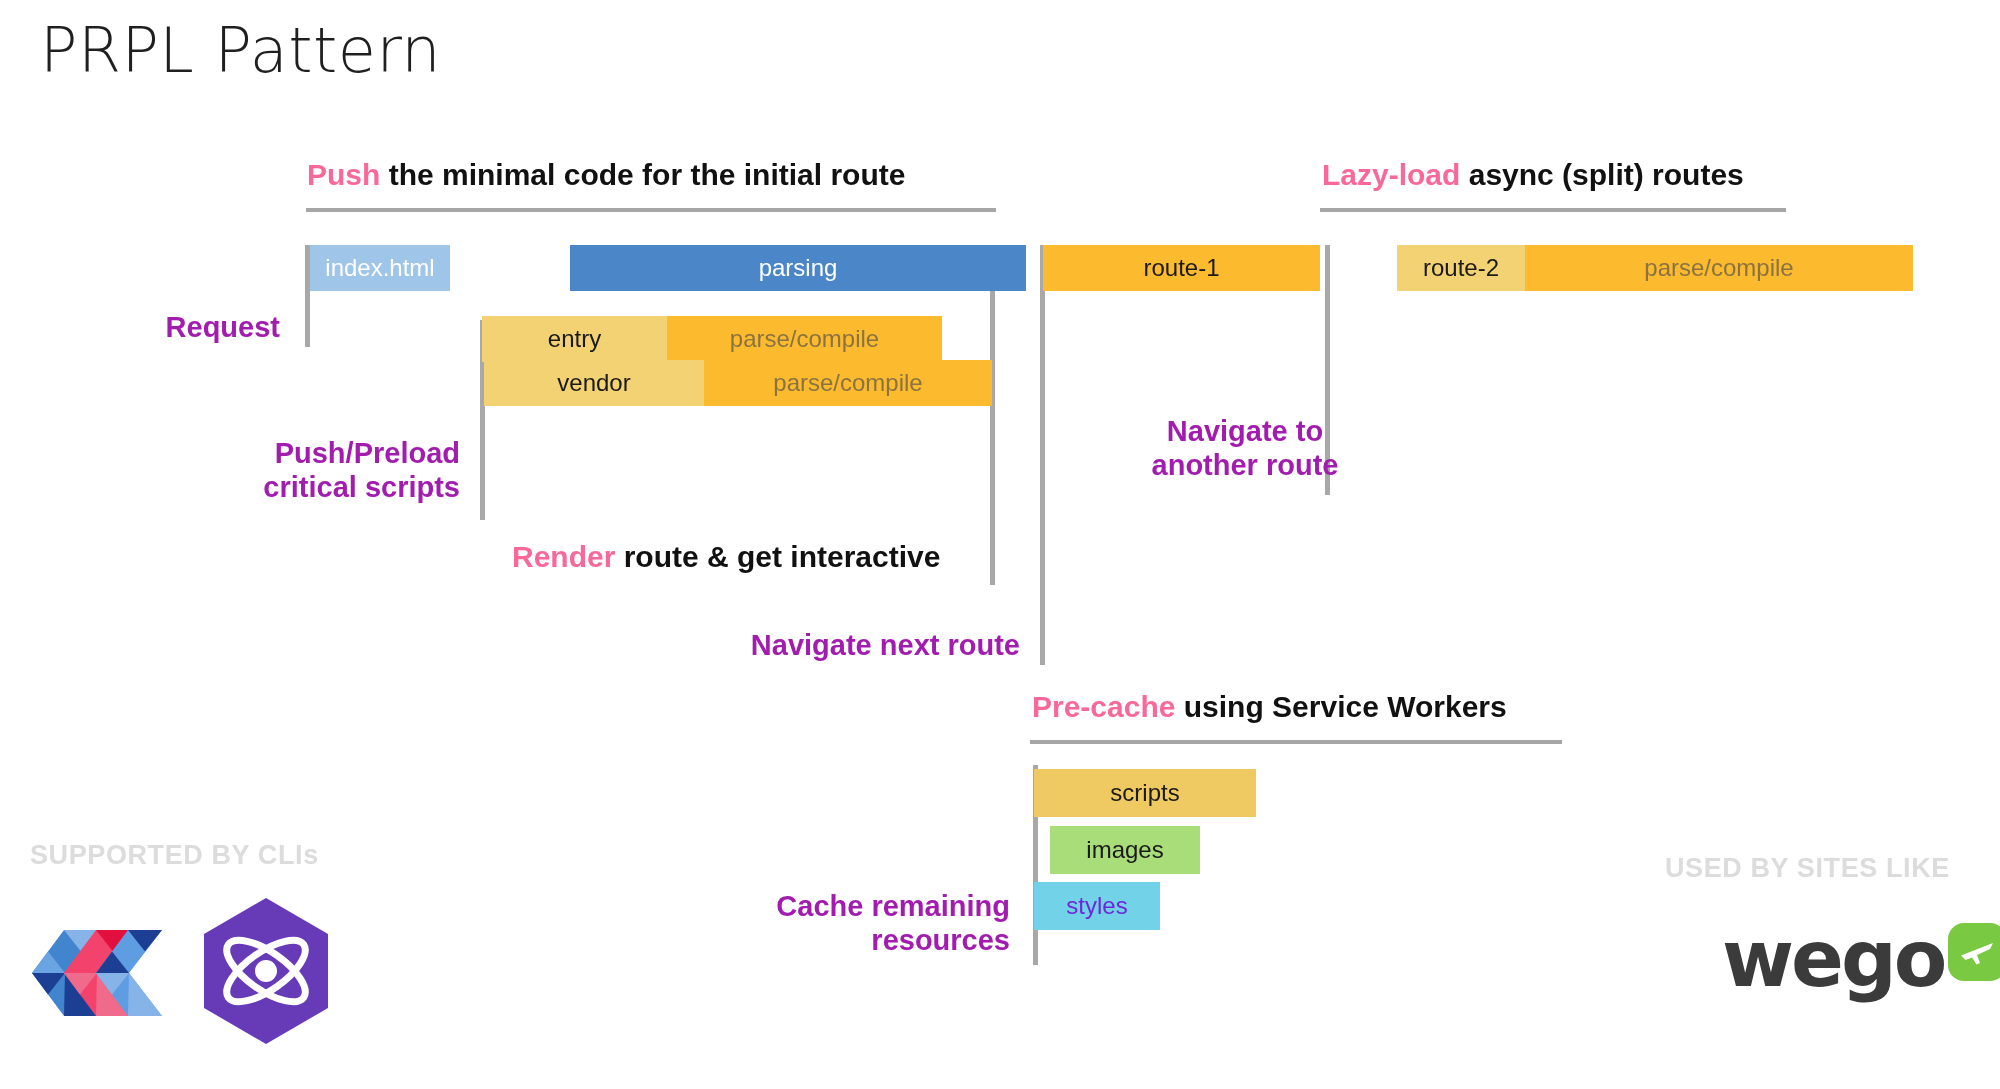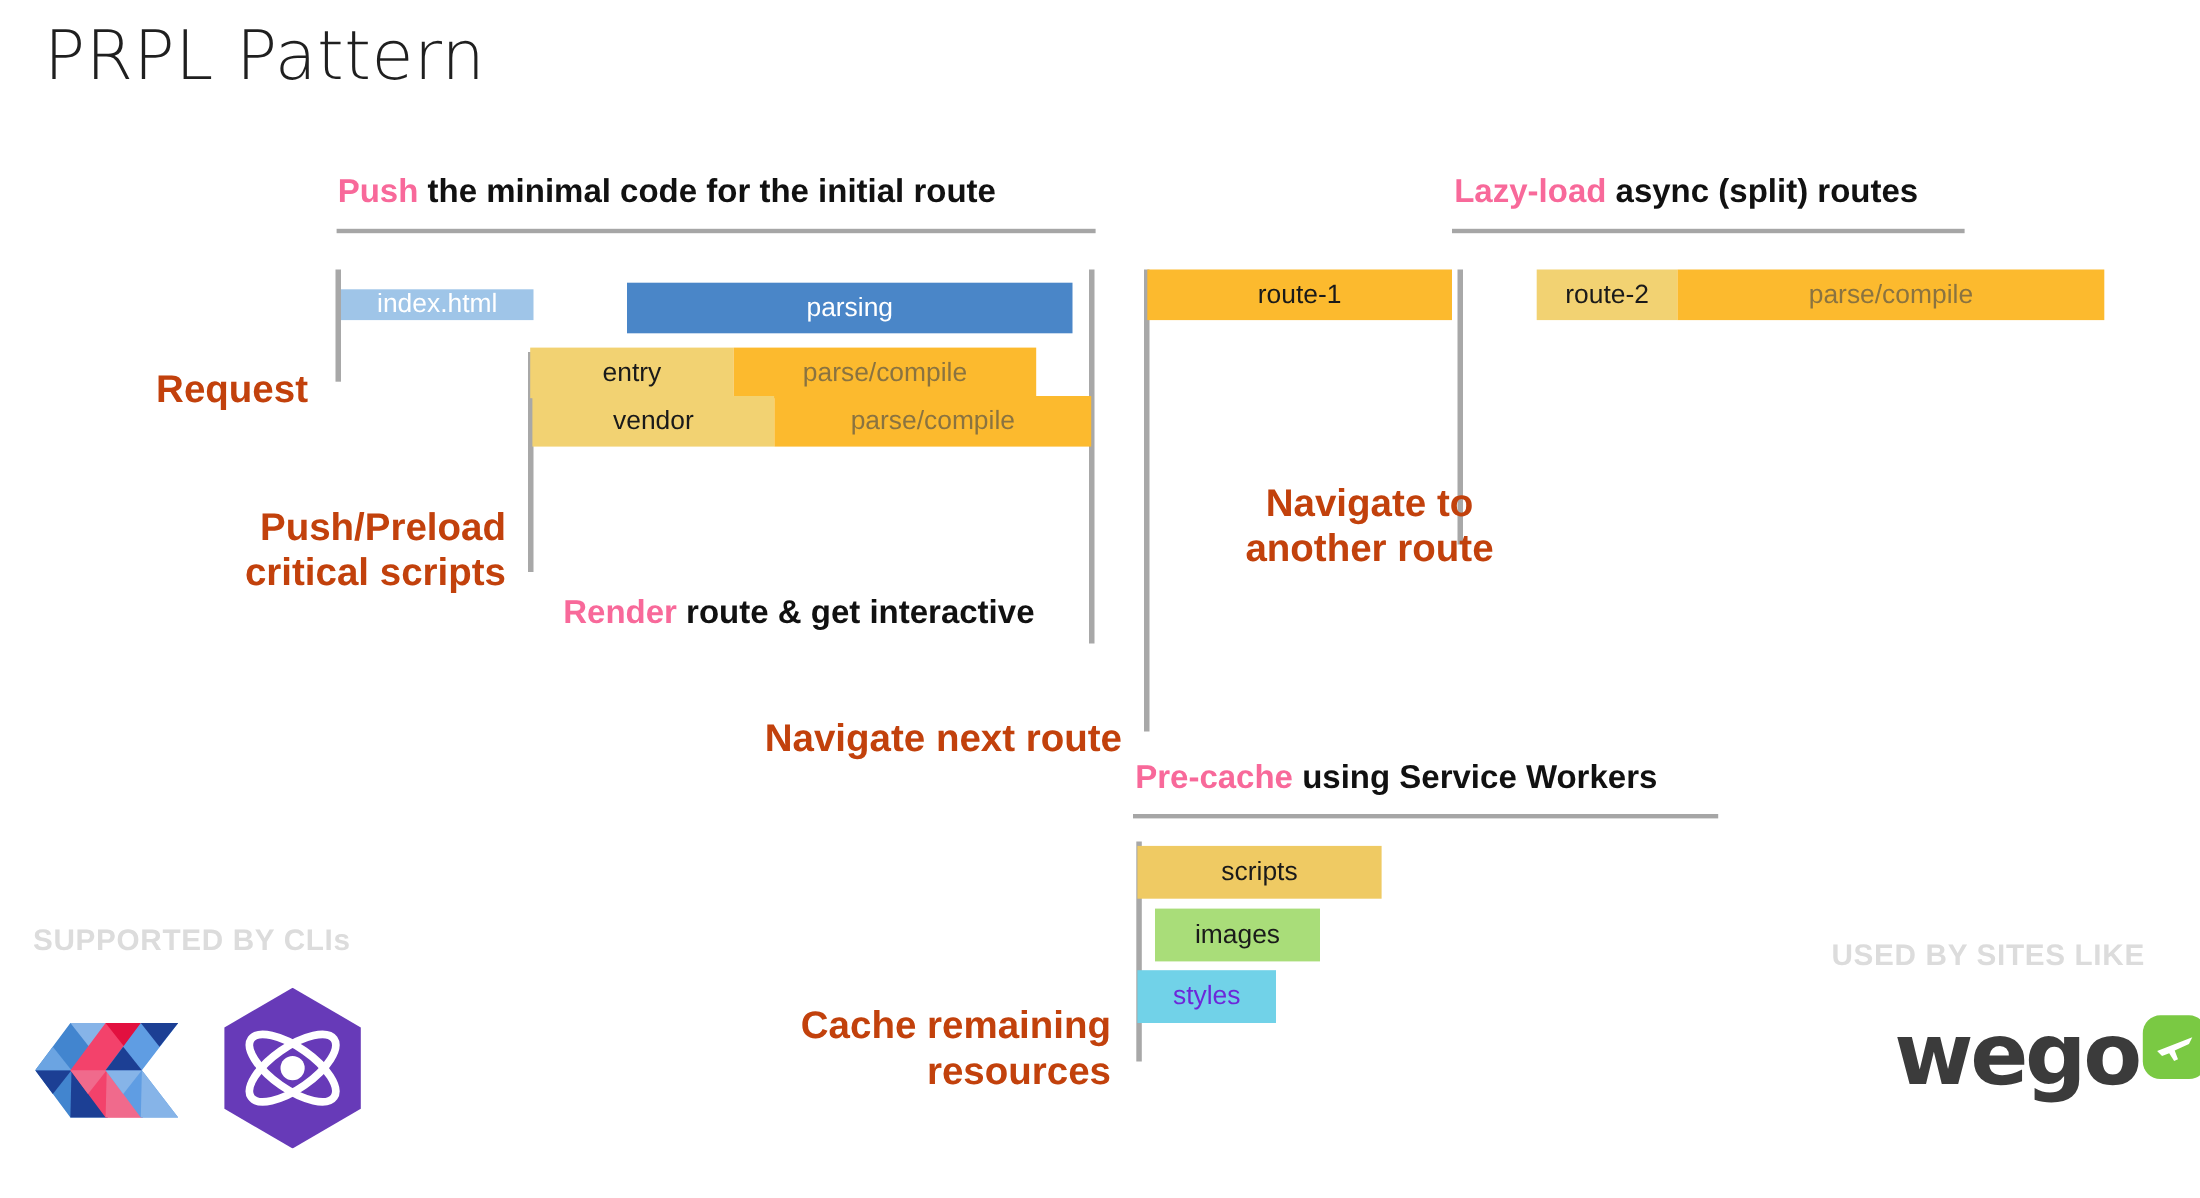--- a/index.html
+++ b/index.html
@@ -74,27 +74,26 @@
   
   .vline {
     position: absolute;
     width: 5px;
     background: #a8a8a8;
   }
 
   
   .row-label {
     position: absolute;
-    font-size: 35px;
+    font-size: 29px;
     font-weight: bold;
     text-align: right;
     line-height: 1.18;
-    color: #c2410c;
+    color: #a21caf;
     white-space: pre-line;
-    margin-top: 23px;
   }
   .row-label.center { text-align: center; }
 
   
   .footer-caption {
     position: absolute;
     font-size: 27px;
     font-weight: bold;
     color: #dcdcdc;
     letter-spacing: 0.6px;
@@ -144,25 +143,25 @@
 </div>
 <div class="heading-rule" style="left:1320px; top:208px; width:466px;"></div>
 
 <div class="vline" style="left:305px;  top:245px; height:102px;"></div>
 <div class="vline" style="left:480px;  top:320px; height:200px;"></div>
 <div class="vline" style="left:990px;  top:245px; height:340px;"></div>
 <div class="vline" style="left:1040px; top:245px; height:420px;"></div>
 <div class="vline" style="left:1325px; top:245px; height:250px;"></div>
 <div class="vline" style="left:1033px; top:765px; height:200px;"></div>
 
-<div class="bar" style="left:310px; top:245px; width:175px;align-items:flex-end;">
+<div class="bar" style="left:310px; top:245px; width:140px;">
   <div class="seg seg-indexhtml" style="flex:1 1 auto;">index.html</div>
 </div>
 
-<div class="bar" style="left:570px; top:245px; width:405px;margin-top:12px;">
+<div class="bar" style="left:570px; top:245px; width:456px;">
   <div class="seg seg-parsing" style="flex:1 1 auto;">parsing</div>
 </div>
 
 <div class="bar" style="left:482px; top:316px; width:460px;">
   <div class="seg seg-lightyel" style="flex:0 0 185px;">entry</div>
   <div class="seg seg-orange" style="flex:1 1 auto;">parse/compile</div>
 </div>
 
 <div class="bar" style="left:484px; top:360px; width:508px;">
   <div class="seg seg-lightyel" style="flex:0 0 220px;">vendor</div>

